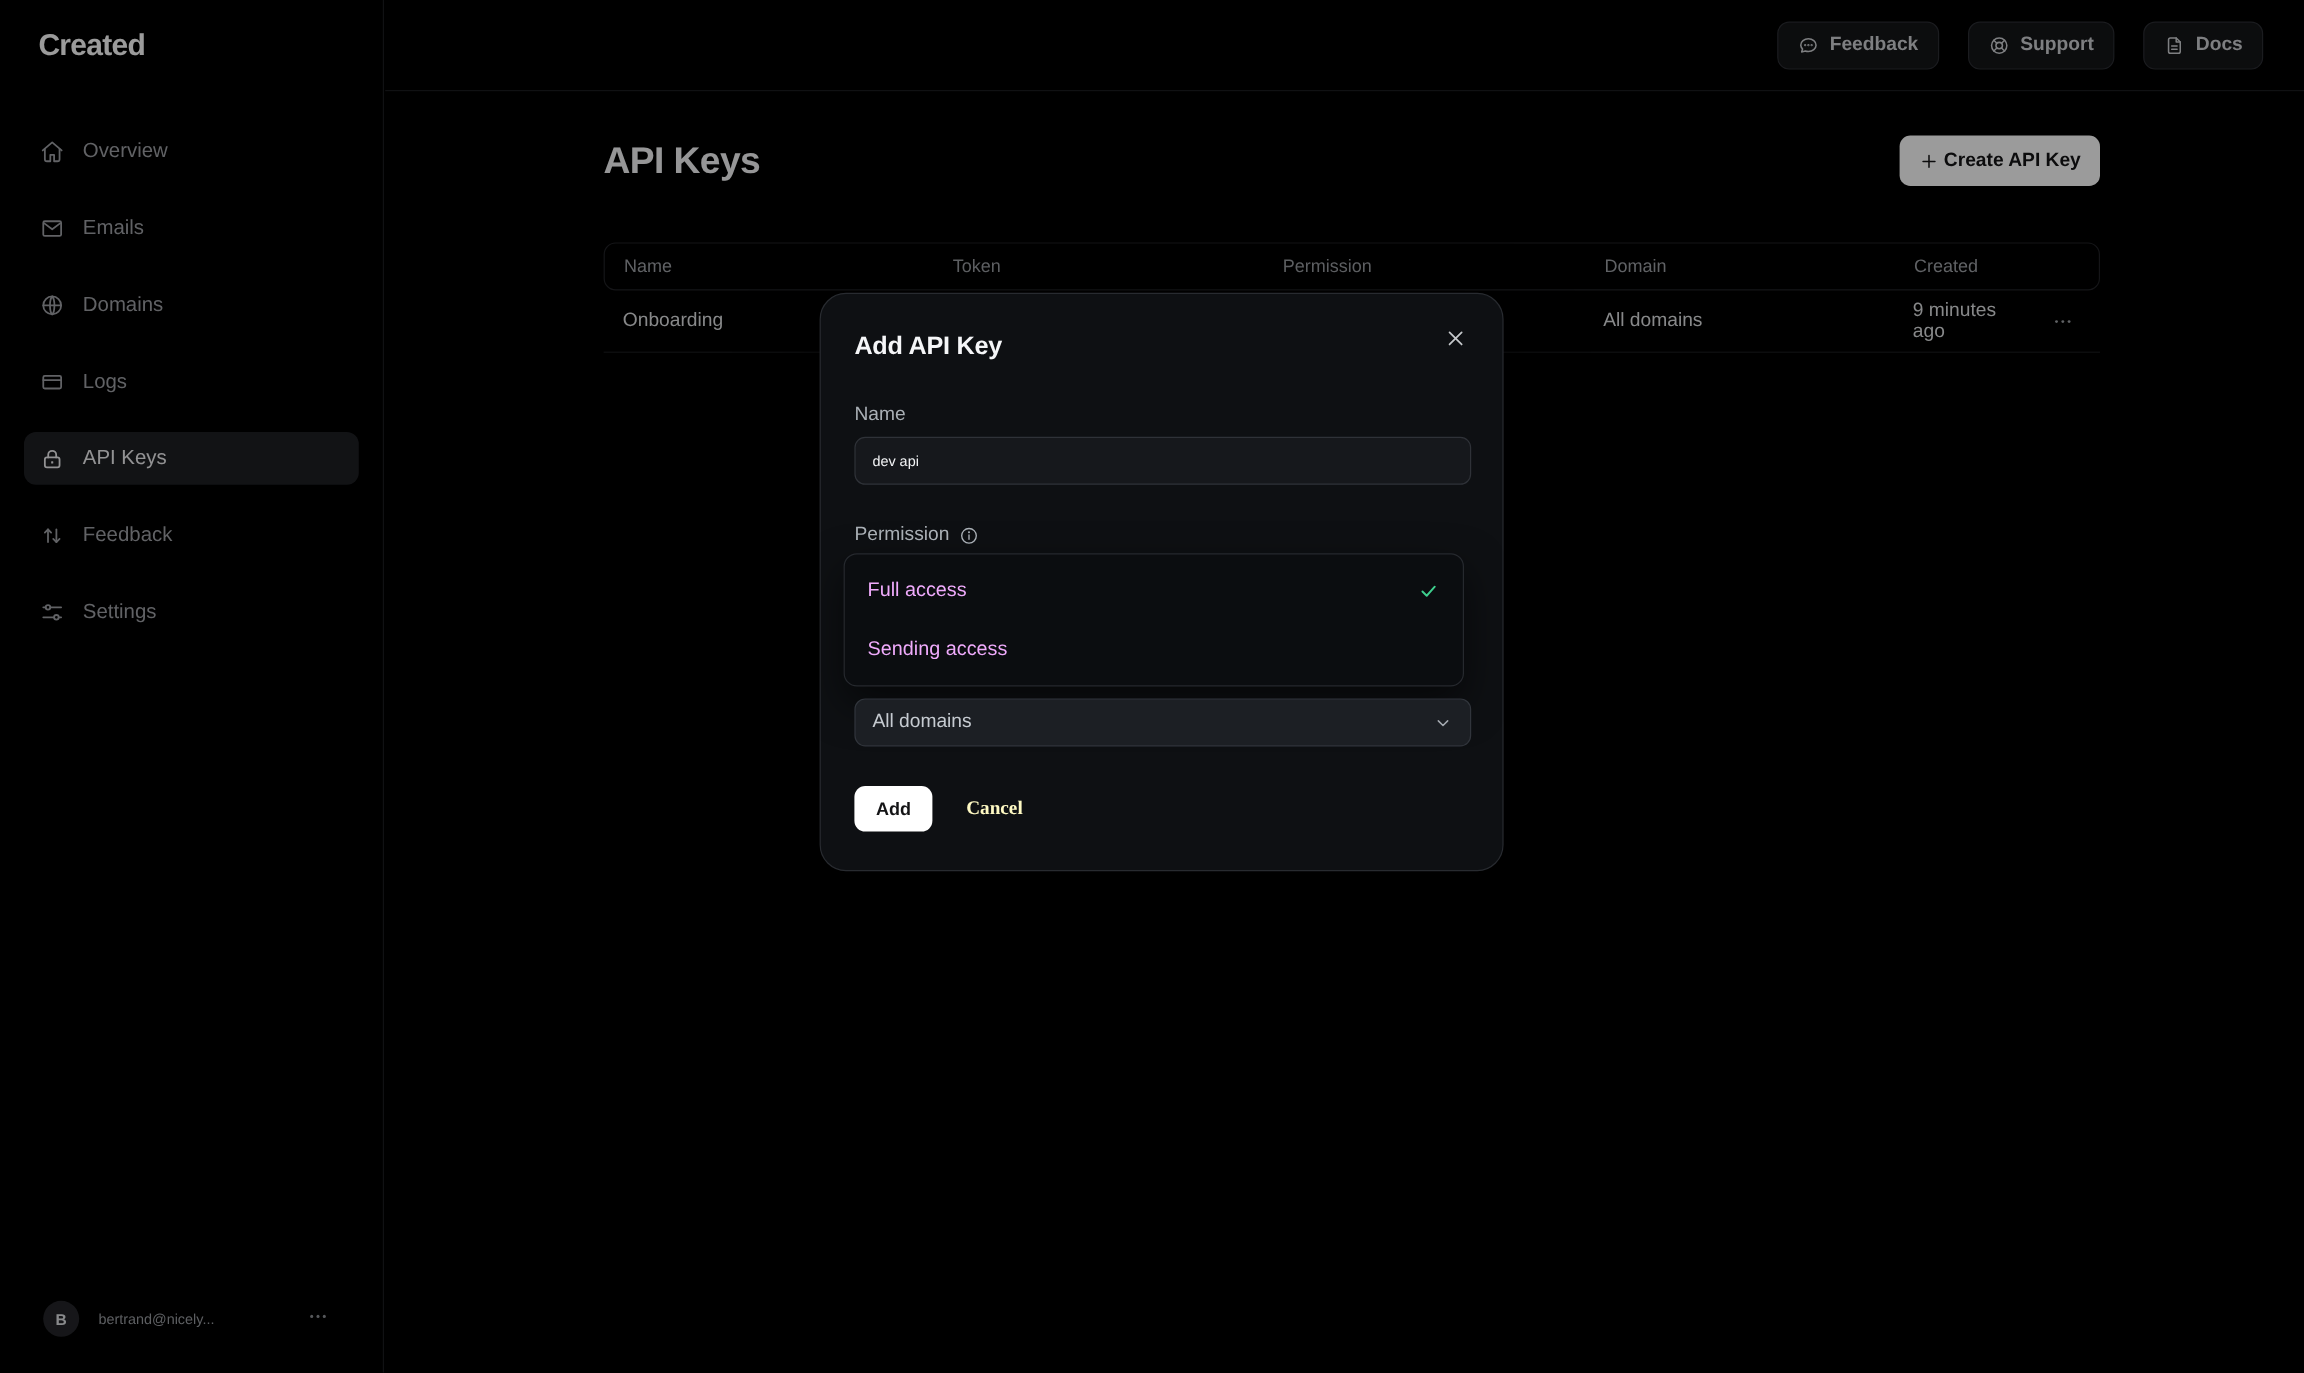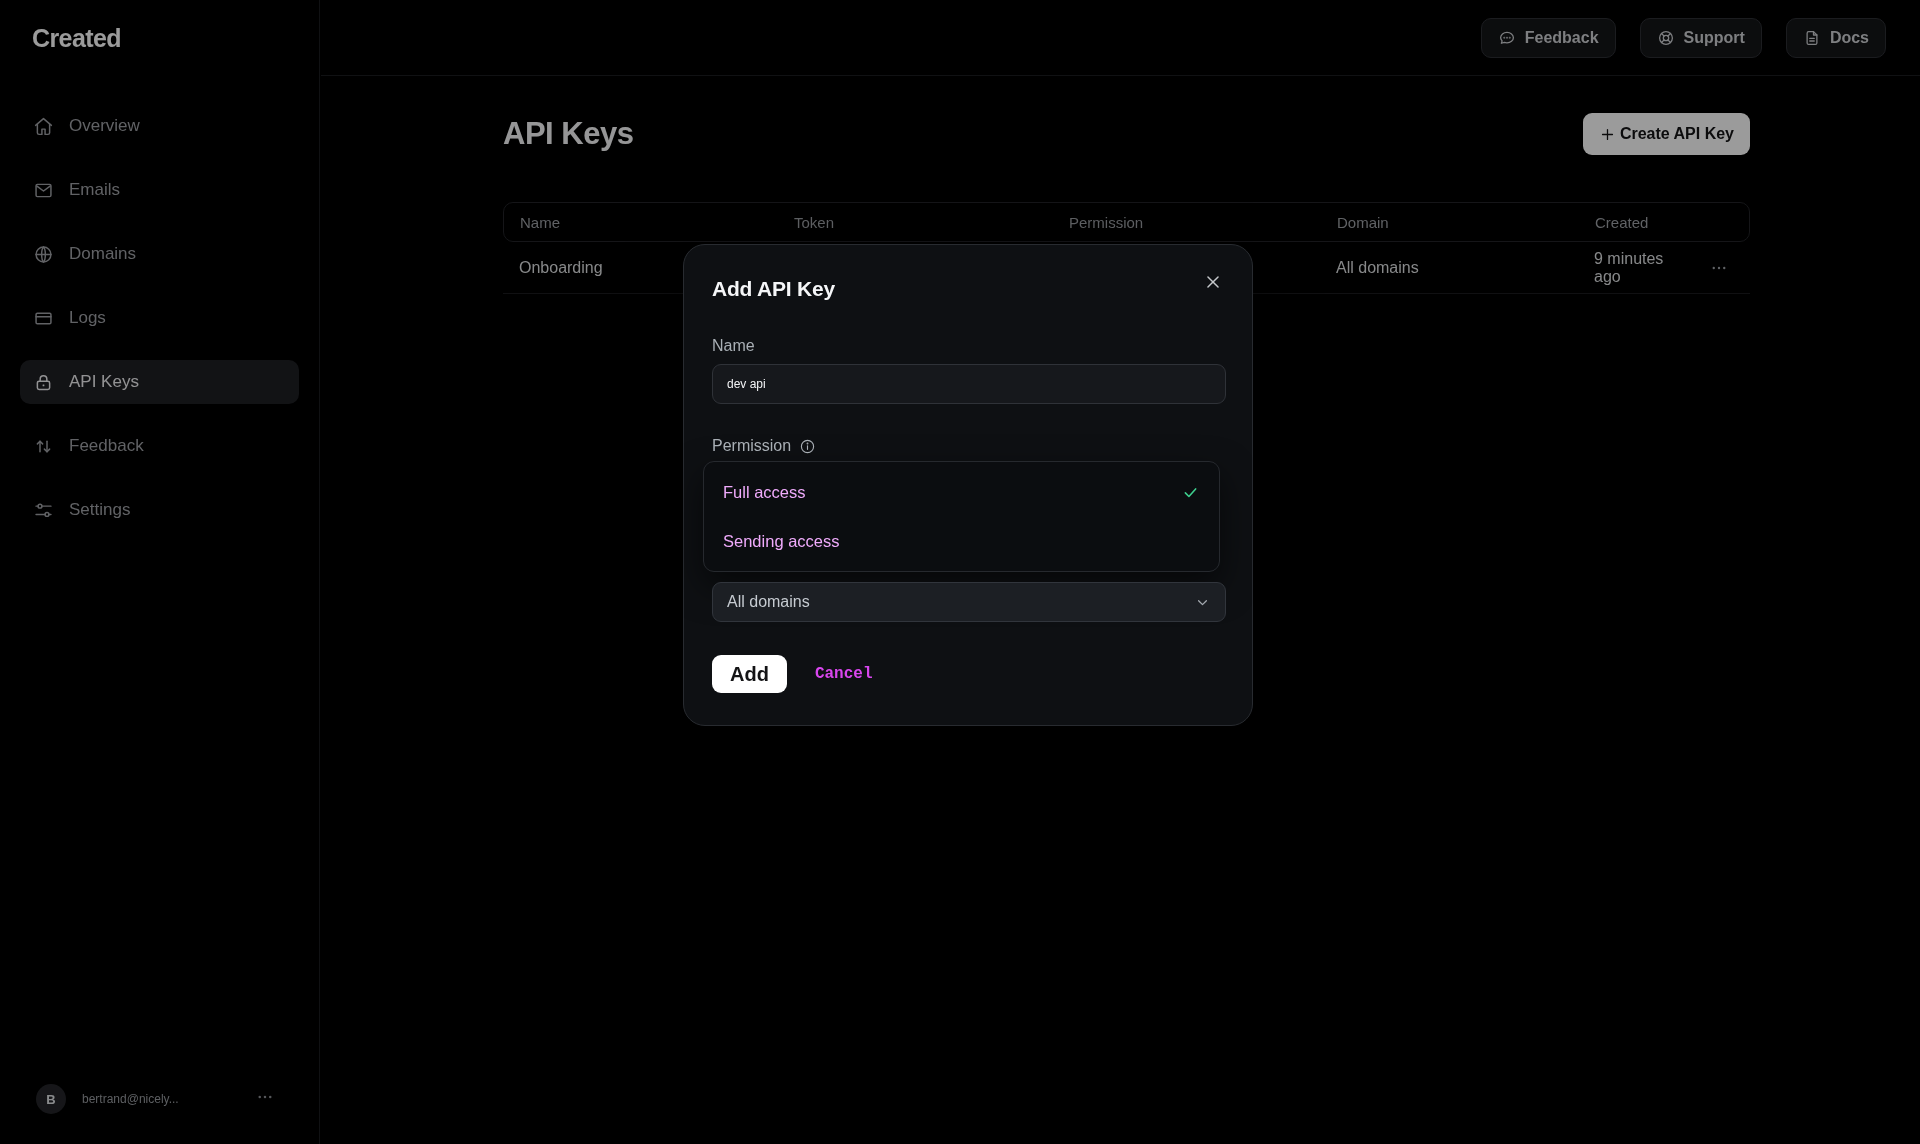--- a/index.html
+++ b/index.html
@@ -47,22 +47,22 @@
   .field-label { margin-top:36px; display:flex; align-items:center; gap:8px; font-size:16px; color:#a9afb5; }
   .field-label svg { width:17px; height:17px; stroke:currentColor; fill:none; stroke-width:1.6; stroke-linecap:round; }
   .text-input { margin-top:9px; width:514px; height:40px; background:#16181c; border:1px solid #2f3238; border-radius:9px; color:#f2f3f5; font-size:12px; padding:0 14px; outline:none; font-family:inherit; }
   .perm-label { margin-top:33px; }
   .dropdown { margin-top:6px; margin-left:-9px; width:517px; background:#0b0d10; border:1px solid #26292e; border-radius:11px; padding:8px 7px; box-shadow:0 14px 34px rgba(0,0,0,0.55); display:flex; flex-direction:column; gap:5px; }
   .dd-item { height:44px; display:flex; align-items:center; justify-content:space-between; padding:0 12px; border-radius:8px; color:#f0abfc; font-size:16.5px; cursor:pointer; }
   .dd-item svg { width:19px; height:19px; stroke:#3ecf8e; fill:none; stroke-width:2; stroke-linecap:round; stroke-linejoin:round; }
   .select { margin-top:10px; width:514px; height:40px; background:#1c1f24; border:1px solid #31353c; border-radius:9px; display:flex; align-items:center; justify-content:space-between; padding:0 14px; color:#c6cbd1; font-size:16px; cursor:pointer; }
   .select svg { width:17px; height:17px; stroke:#a4a9b0; fill:none; stroke-width:1.8; stroke-linecap:round; stroke-linejoin:round; }
   .modal-actions { margin-top:33px; display:flex; align-items:center; gap:28px; }
-  .add-btn { height:38px; padding:0 18px; background:#ffffff; color:#141416; border:none; border-radius:9px; font-size:20px; font-weight:700; cursor:pointer; font-family:inherit; }
-  .cancel-btn { background:none; border:none; color:#d946ef; font-size:16px; font-weight:700; cursor:pointer; font-family:Liberation Mono, monospace; }
+  .add-btn { height:38px; padding:0 18px; background:#ffffff; color:#141416; border:none; border-radius:9px; font-size:15px; font-weight:700; cursor:pointer; font-family:inherit; }
+  .cancel-btn { background:none; border:none; color:#fef9c3; font-size:16px; font-weight:700; cursor:pointer; font-family:Liberation Serif, serif; }
 </style>
 </head>
 <body>
 
 <div class="app">
 
   <aside class="sidebar">
     <div class="logo">Created</div>
 
     <nav class="nav">

